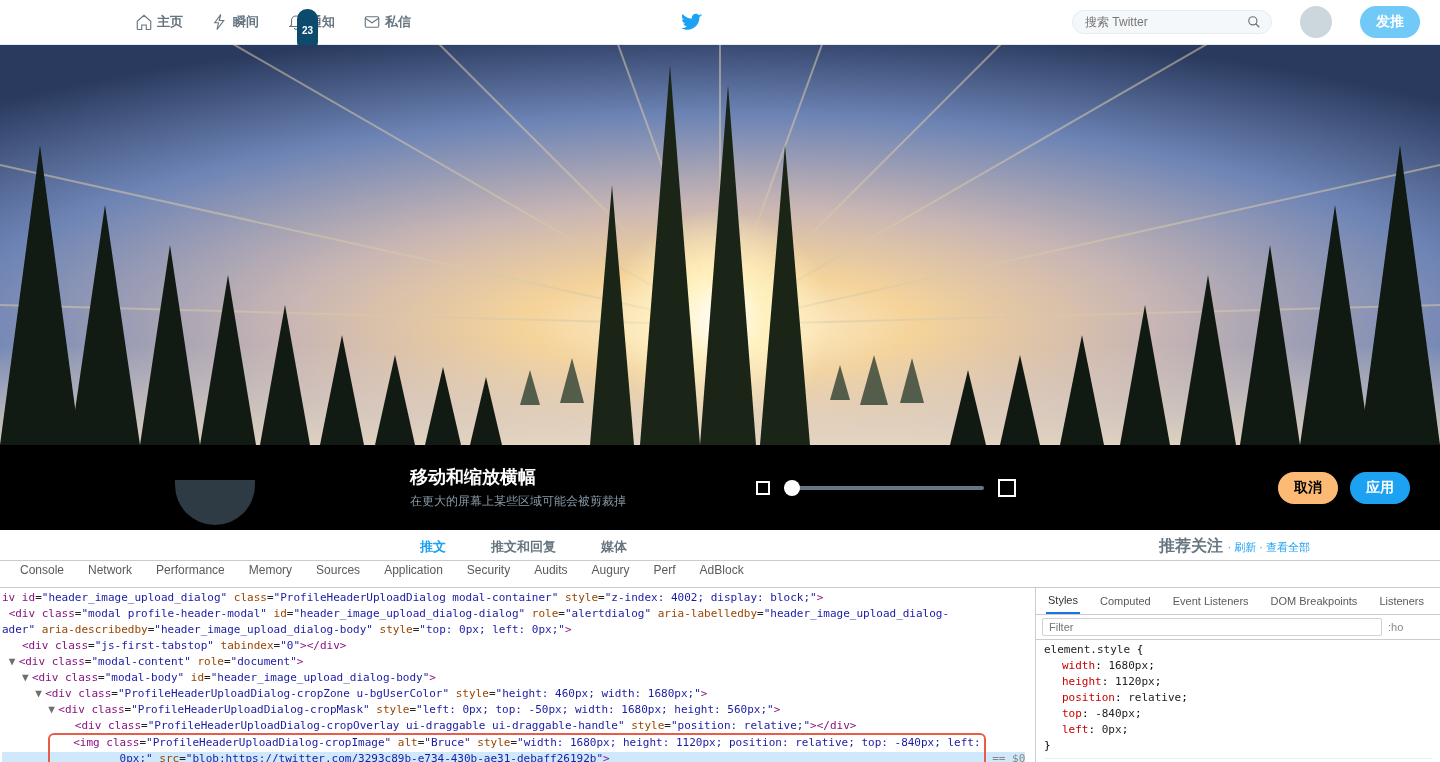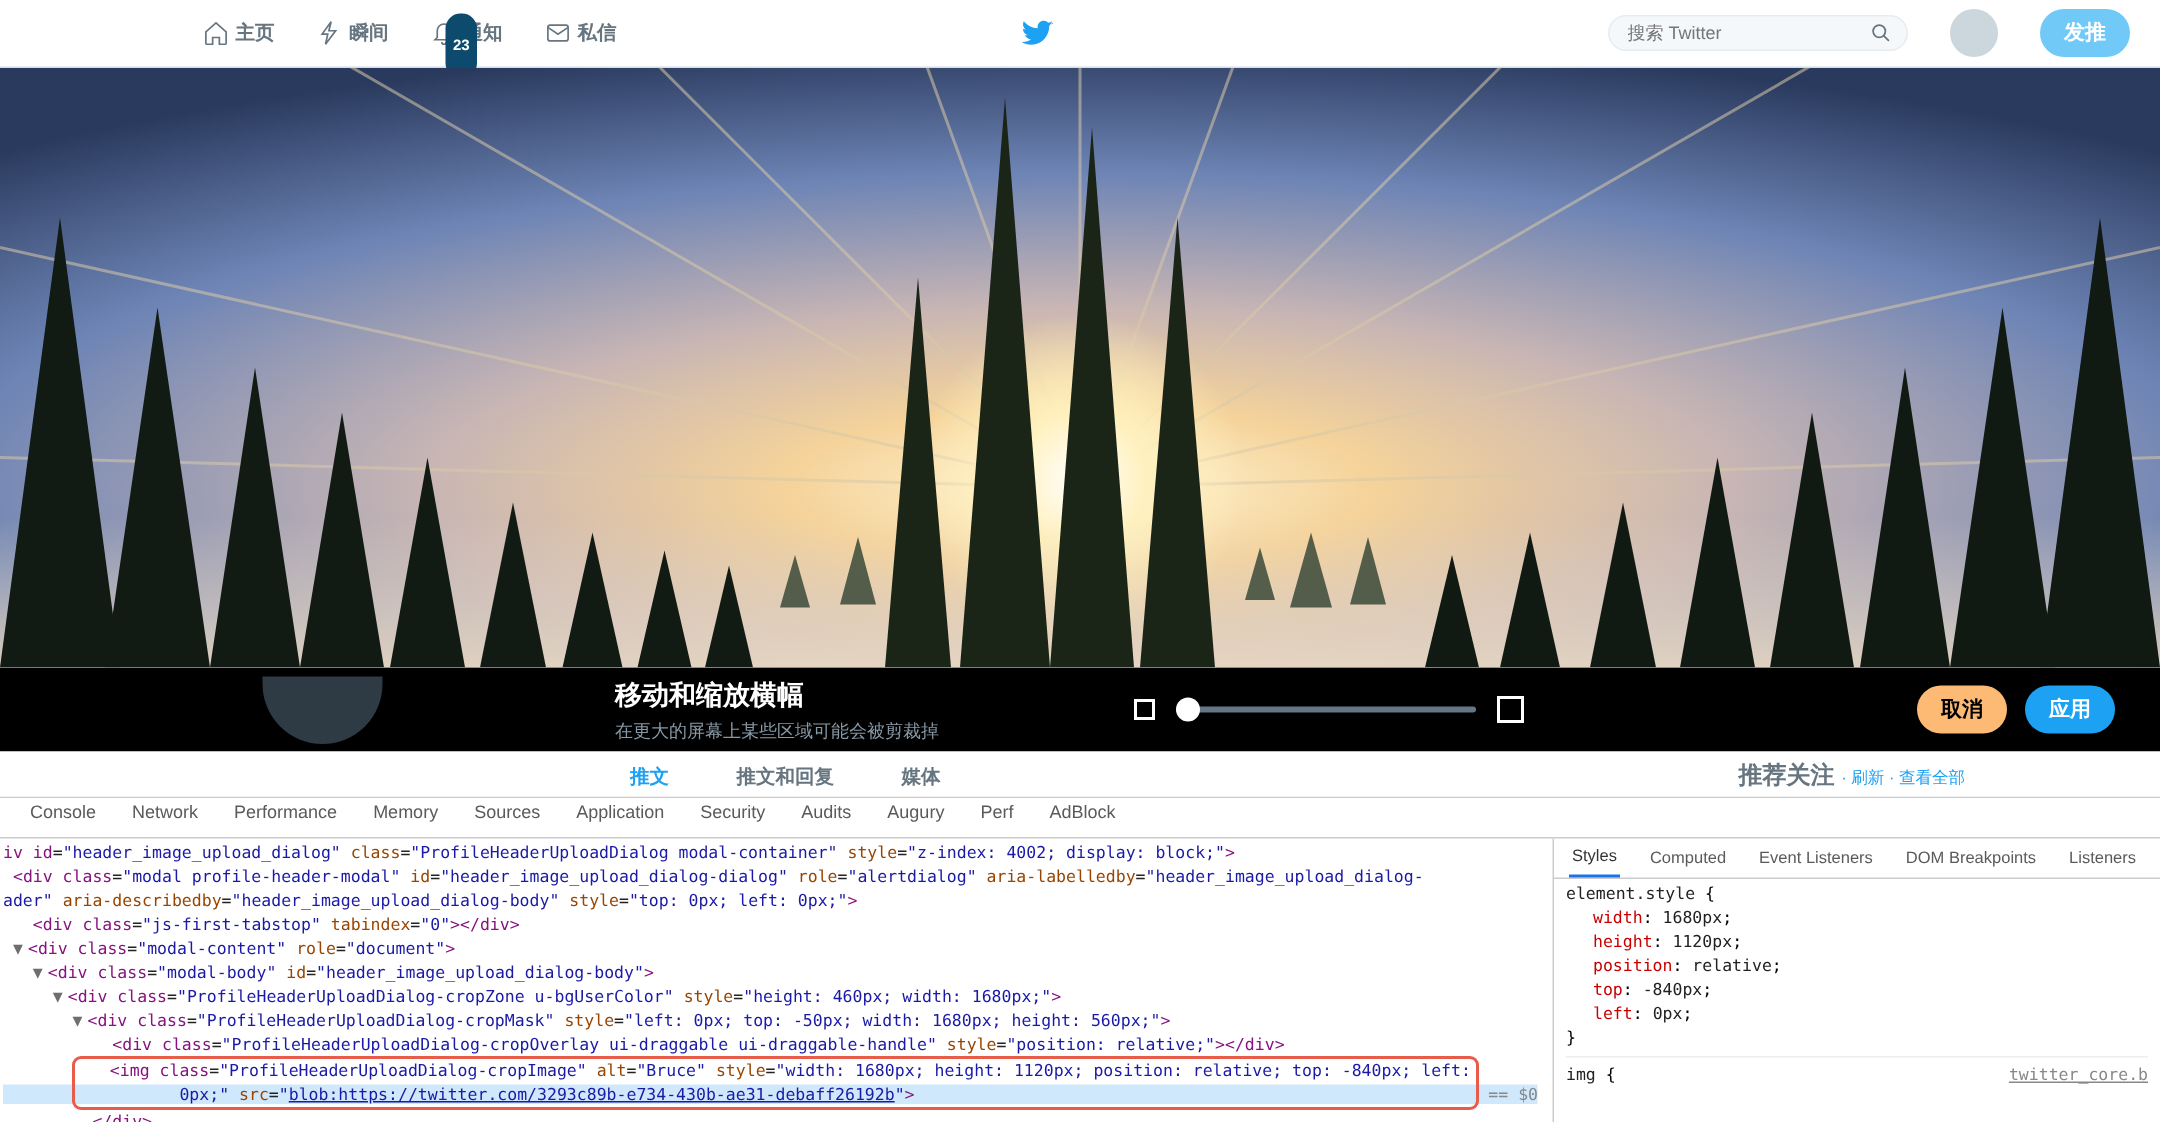--- a/index.html
+++ b/index.html
@@ -18,21 +18,21 @@
     .search-box input { border: none; background: transparent; outline: none; font-size: 12px; color: #66757f; width: 100%; }
     .search-icon { position: absolute; right: 10px; color: #66757f; }
     .avatar-small { width: 32px; height: 32px; border-radius: 50%; background: #ccd6dd; }
     .tweet-btn { background: #71c9f8; color: #fff; border: none; border-radius: 20px; padding: 7px 16px; font-size: 14px; font-weight: bold; cursor: pointer; }
     
     
     .header-image { height: 400px; position: relative; overflow: hidden; }
     .header-svg { width: 100%; height: 100%; }
     
     
-    .control-bar { background: #000; color: #fff; height: 56px; display: flex; align-items: center; padding: 11px 30px; }
+    .control-bar { background: #000; color: #fff; height: 85px; display: flex; align-items: center; padding: 11px 30px; }
     .control-text { margin-left: 380px; }
     .control-title { font-size: 18px; font-weight: bold; margin-bottom: 4px; }
     .control-subtitle { font-size: 12px; color: #8899a6; }
     .zoom-area { display: flex; align-items: center; gap: 14px; margin-left: 130px; }
     .zoom-icon { width: 14px; height: 14px; border: 2px solid #fff; display: block; }
     .zoom-icon.big { width: 18px; height: 18px; }
     .slider { width: 200px; height: 4px; background: #657786; border-radius: 2px; position: relative; }
     .slider-thumb { position: absolute; left: 0; top: -6px; width: 16px; height: 16px; background: #fff; border-radius: 50%; }
     .control-btns { margin-left: auto; display: flex; gap: 12px; }
     .btn-cancel { background: #fdba74; color: #000; border: none; border-radius: 20px; padding: 7px 16px; font-size: 14px; font-weight: bold; cursor: pointer; }
@@ -264,20 +264,24 @@
          <span class="t-punc">&lt;/div&gt;</span>
        </div>
     <div class="dt-sidebar">
       <div class="dt-sidebar-tabs">
         <span class="dt-sidebar-tab active">Styles</span>
         <span class="dt-sidebar-tab">Computed</span>
         <span class="dt-sidebar-tab">Event Listeners</span>
         <span class="dt-sidebar-tab">DOM Breakpoints</span>
         <span class="dt-sidebar-tab">Listeners</span>
       </div>
+      <div class="dt-filter">
+        <input placeholder="Filter" style="">
+        <span class="hov">:ho</span>
+      </div>
       <div class="dt-styles">
 <span class="sel">element.style</span> {
 <div class="ind"><span class="prop">width</span>: <span class="pval">1680px</span>;</div><div class="ind"><span class="prop">height</span>: <span class="pval">1120px</span>;</div><div class="ind"><span class="prop">position</span>: <span class="pval">relative</span>;</div><div class="ind"><span class="prop">top</span>: <span class="pval">-840px</span>;</div><div class="ind"><span class="prop">left</span>: <span class="pval">0px</span>;</div>}
 <div class="row-border"><span class="sel">img</span> {<span class="file">twitter_core.b</span>
 </div>
       </div>
     </div>
   </div>
 </div>
 

